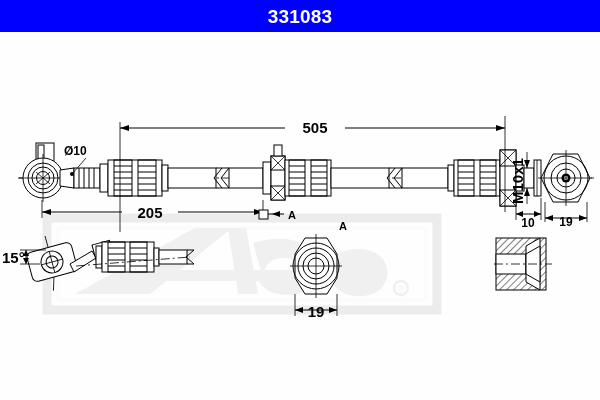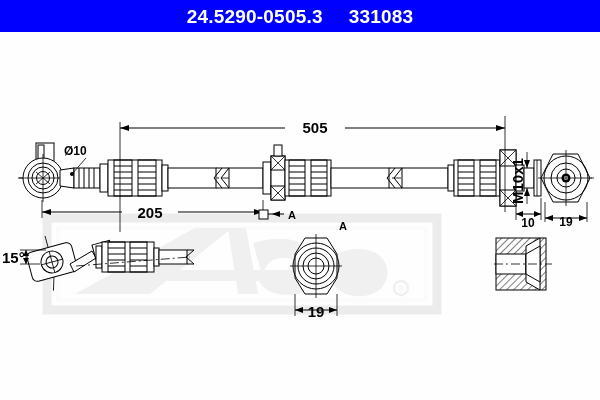--- a/index.html
+++ b/index.html
@@ -69,21 +69,20 @@
     font-weight: bold;
     fill: #000;
   }
 </style>
 </head>
 <body>
 
 <div id="page">
 
   <div id="header-banner">
-    <span class="hdr-text">24.5290-0505.3</span>
     <span class="hdr-text">331083</span>
   </div>
 
   <div id="drawing-canvas">
   <svg width="600" height="368" viewBox="0 0 600 368" xmlns="http://www.w3.org/2000/svg">
 
     <g opacity="1">
 
       <rect x="47" y="186" width="390" height="92" class="wm-stroke" stroke-width="9"></rect>
       <rect x="58" y="196" width="368" height="72" fill="none" stroke="#fbfbfb" stroke-width="4"></rect>

